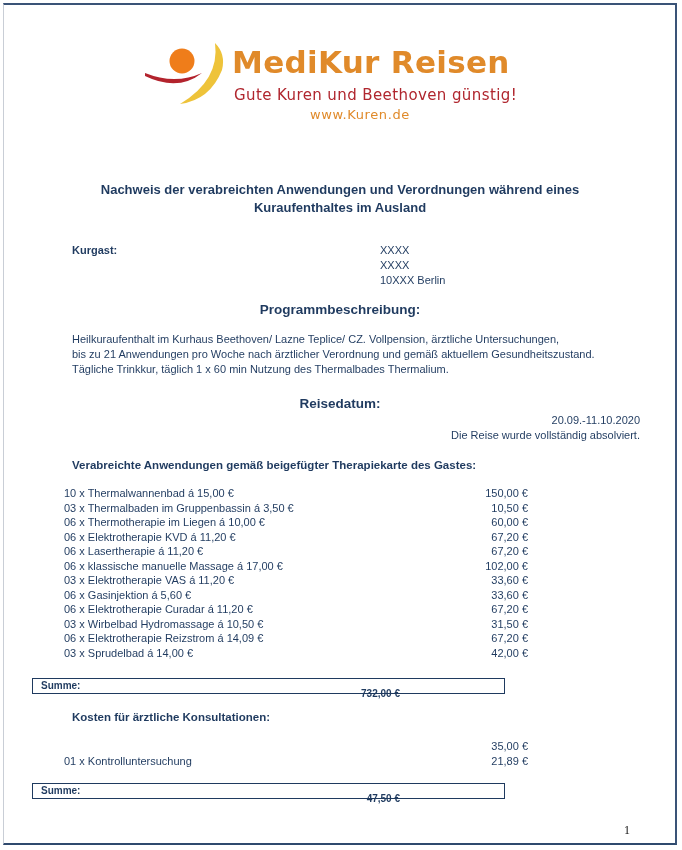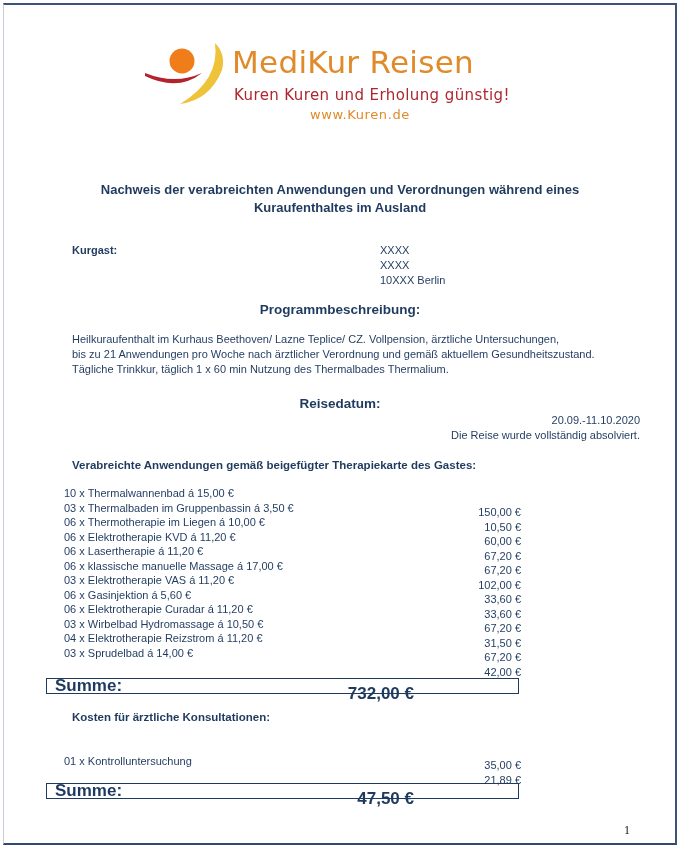--- a/index.html
+++ b/index.html
@@ -1,48 +1,48 @@
 <!DOCTYPE html>
 <html><head>
 <meta charset="utf-8">
 <style>
   html, body { margin: 0; padding: 0; background: #ffffff; }
   body { width: 682px; height: 850px; position: relative; overflow: hidden; font-family: "Liberation Sans", sans-serif; color: #1f3a5f; }
   .page { position: absolute; left: 3px; top: 3px; width: 674px; height: 842px; border-top: 2px solid #3a5377; border-right: 2px solid #3a5377; border-bottom: 2px solid #2f4a6e; border-left: 1px solid #c9ced6; box-sizing: border-box; background: #fff; }
   .logo { position: absolute; left: 140px; top: 40px; width: 390px; height: 85px; }
-  .logo-text { position: absolute; left: 92px; top: 4px; font-family: "DejaVu Sans", sans-serif; font-size: 31px; color: #e08a2a; letter-spacing: 0.3px; white-space: nowrap; }
+  .logo-text { position: absolute; left: 92px; top: 4px; font-family: "DejaVu Sans", sans-serif; font-size: 31px; color: #e08a2a; letter-spacing: 0.3px; white-space: nowrap; font-weight: bold; }
   .logo-slogan { position: absolute; left: 94px; top: 46px; font-family: "DejaVu Sans", sans-serif; font-size: 15px; color: #b0262e; white-space: nowrap; letter-spacing: 0.4px; }
   .logo-url { position: absolute; left: 170px; top: 67px; font-family: "DejaVu Sans", sans-serif; font-size: 13px; color: #e08a2a; white-space: nowrap; letter-spacing: 0.6px; }
   .title { position: absolute; left: 40px; top: 181px; width: 600px; text-align: center; font-weight: bold; font-size: 13px; line-height: 18px; color: #1f3a5f; }
   .txt { position: absolute; font-size: 11px; line-height: 15px; color: #1f3a5f; white-space: nowrap; margin-left: 24px; }
   .bold { font-weight: bold; }
   .h2 { position: absolute; left: 40px; width: 600px; text-align: center; font-weight: bold; font-size: 13.5px; color: #1f3a5f; }
   .center { position: absolute; left: 40px; width: 600px; text-align: right; font-size: 11px; line-height: 14px; color: #1f3a5f; }
   .list { position: absolute; left: 48px; width: 500px; }
   .row { position: relative; height: 14.5px; font-size: 11px; line-height: 14.5px; }
   .row .lbl { position: absolute; left: 16px; white-space: nowrap; }
-  .row .amt { position: absolute; right: 27px; white-space: nowrap; text-align: right; margin-top: 19px; }
-  .sumbox { position: absolute; left: 46px; width: 473px; height: 16px; border: 1.5px solid #1f3a5f; box-sizing: border-box; font-size: 17px; font-weight: bold; line-height: 14px; }
+  .row .amt { position: absolute; right: 20px; white-space: nowrap; text-align: right; }
+  .sumbox { position: absolute; left: 32px; width: 473px; height: 16px; border: 1.5px solid #1f3a5f; box-sizing: border-box; font-size: 10px; font-weight: bold; line-height: 14px; }
   .sumbox .lbl { position: absolute; left: 8px; }
   .sumbox .amt { position: absolute; right: 104px; margin-top: 8px; }
   .pagenum { position: absolute; right: 52px; top: 823px; font-family: "Liberation Serif", serif; font-size: 12px; color: #111; }
 </style>
 </head>
 <body>
 
 <div class="page"></div>
 
 <div class="logo">
   <svg width="90" height="70" viewBox="0 0 90 70" style="position:absolute;left:0;top:0;">
     <circle cx="42" cy="21" r="12.5" fill="#ef7d1a"></circle>
     <path d="M5 33 Q35 45 62 33 Q38 52 5 36 Z" fill="#b3232d"></path>
     <path d="M75 3 Q80 40 40 64 Q70 60 82 30 Q86 14 75 3 Z" fill="#eec33a"></path>
   </svg>
   <div class="logo-text">MediKur Reisen</div>
-  <div class="logo-slogan">Kuren Kuren und Erholung günstig!</div>
+  <div class="logo-slogan">Gute Kuren und Beethoven günstig!</div>
   <div class="logo-url">www.Kuren.de</div>
 </div>
 
 <div class="title">
   <div>Nachweis der verabreichten Anwendungen und Verordnungen während eines</div>
   <div>Kuraufenthaltes im Ausland</div>
 </div>
 
 <div class="txt bold" style="left:48px; top:243px;">Kurgast:</div>
 <div class="txt" style="left:356px; top:243px;">
@@ -99,21 +99,21 @@
     </div>
   <div class="row">
       <span class="lbl">06 x Elektrotherapie Curadar á 11,20 €</span>
       <span class="amt">67,20 €</span>
     </div>
   <div class="row">
       <span class="lbl">03 x Wirbelbad Hydromassage á 10,50 €</span>
       <span class="amt">31,50 €</span>
     </div>
   <div class="row">
-      <span class="lbl">04 x Elektrotherapie Reizstrom á 11,20 €</span>
+      <span class="lbl">06 x Elektrotherapie Reizstrom á 14,09 €</span>
       <span class="amt">67,20 €</span>
     </div>
   <div class="row">
       <span class="lbl">03 x Sprudelbad á 14,00 €</span>
       <span class="amt">42,00 €</span>
     </div>
 </div>
 
 <div class="sumbox" style="top:678px;">
   <span class="lbl">Summe:</span>

